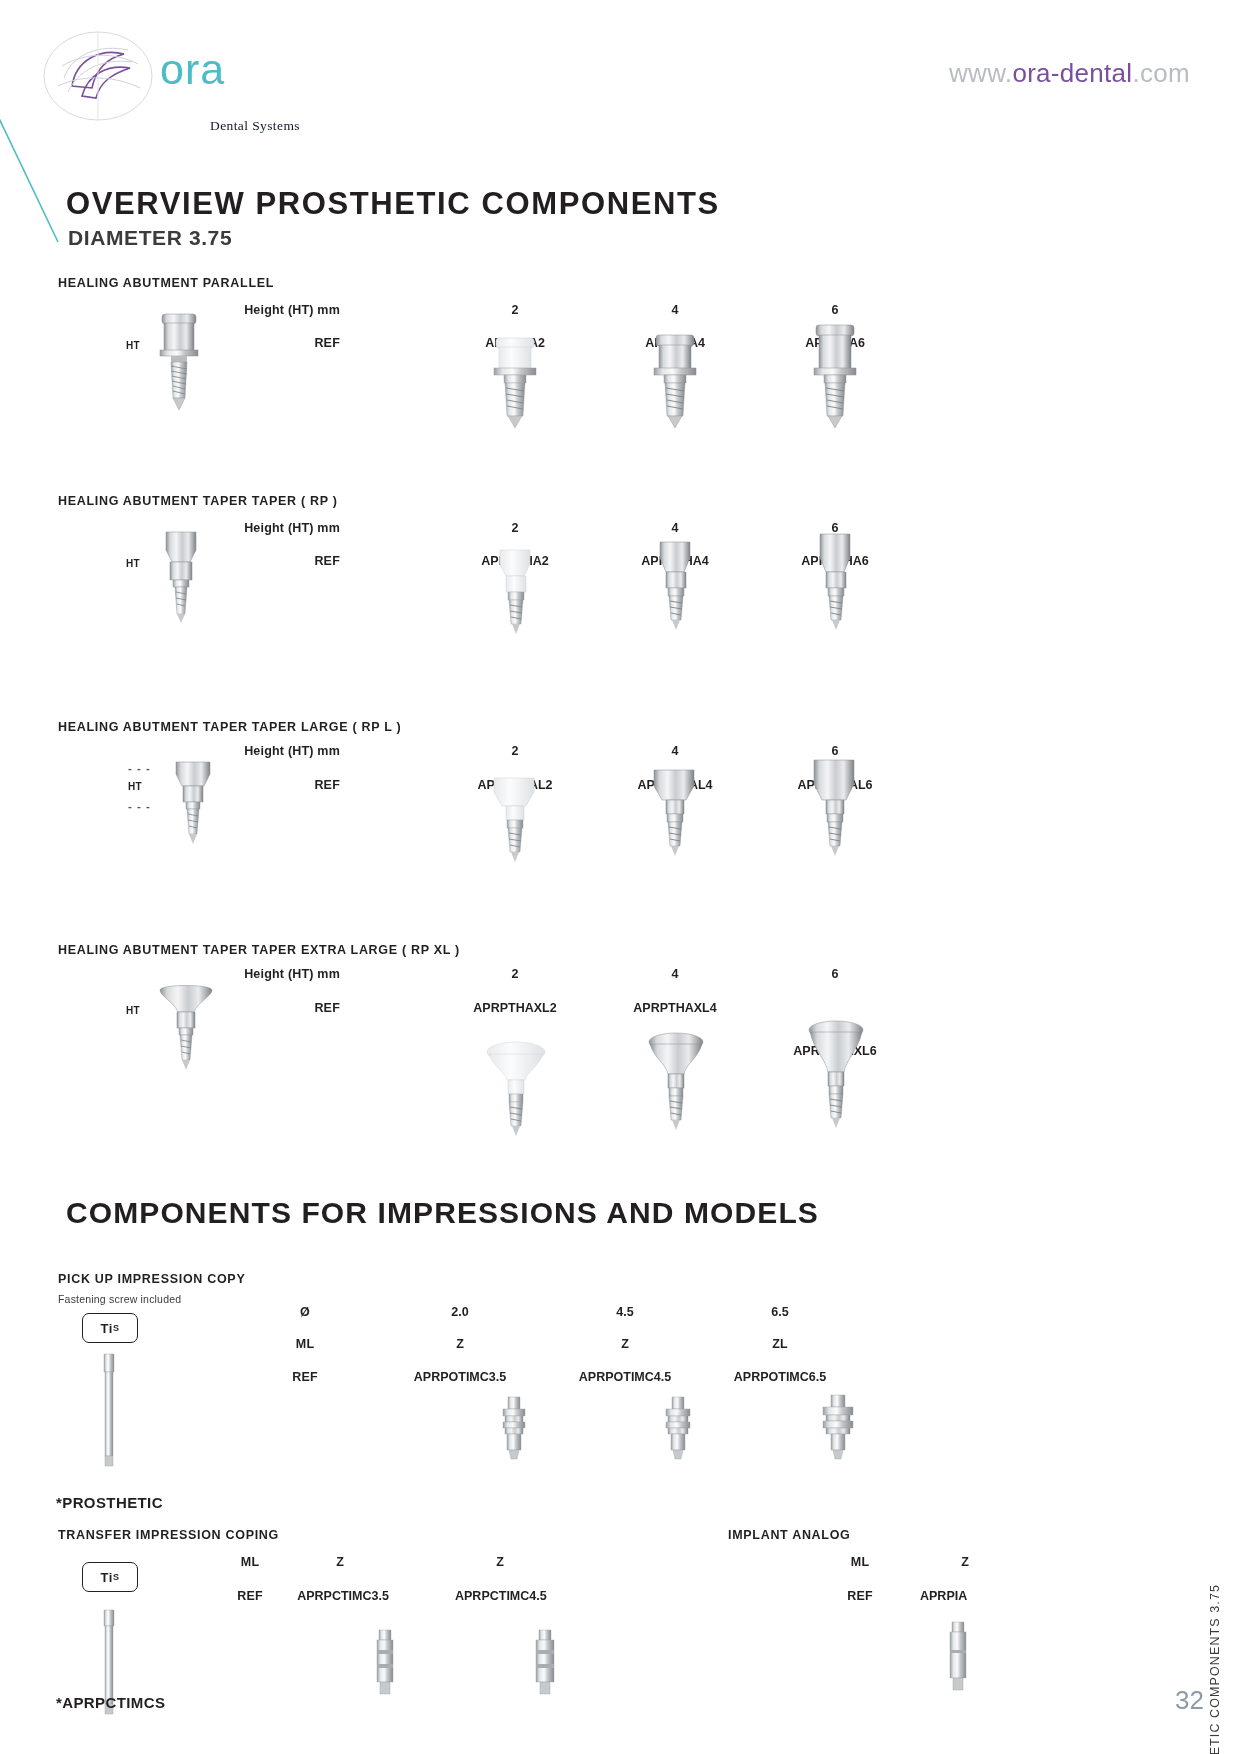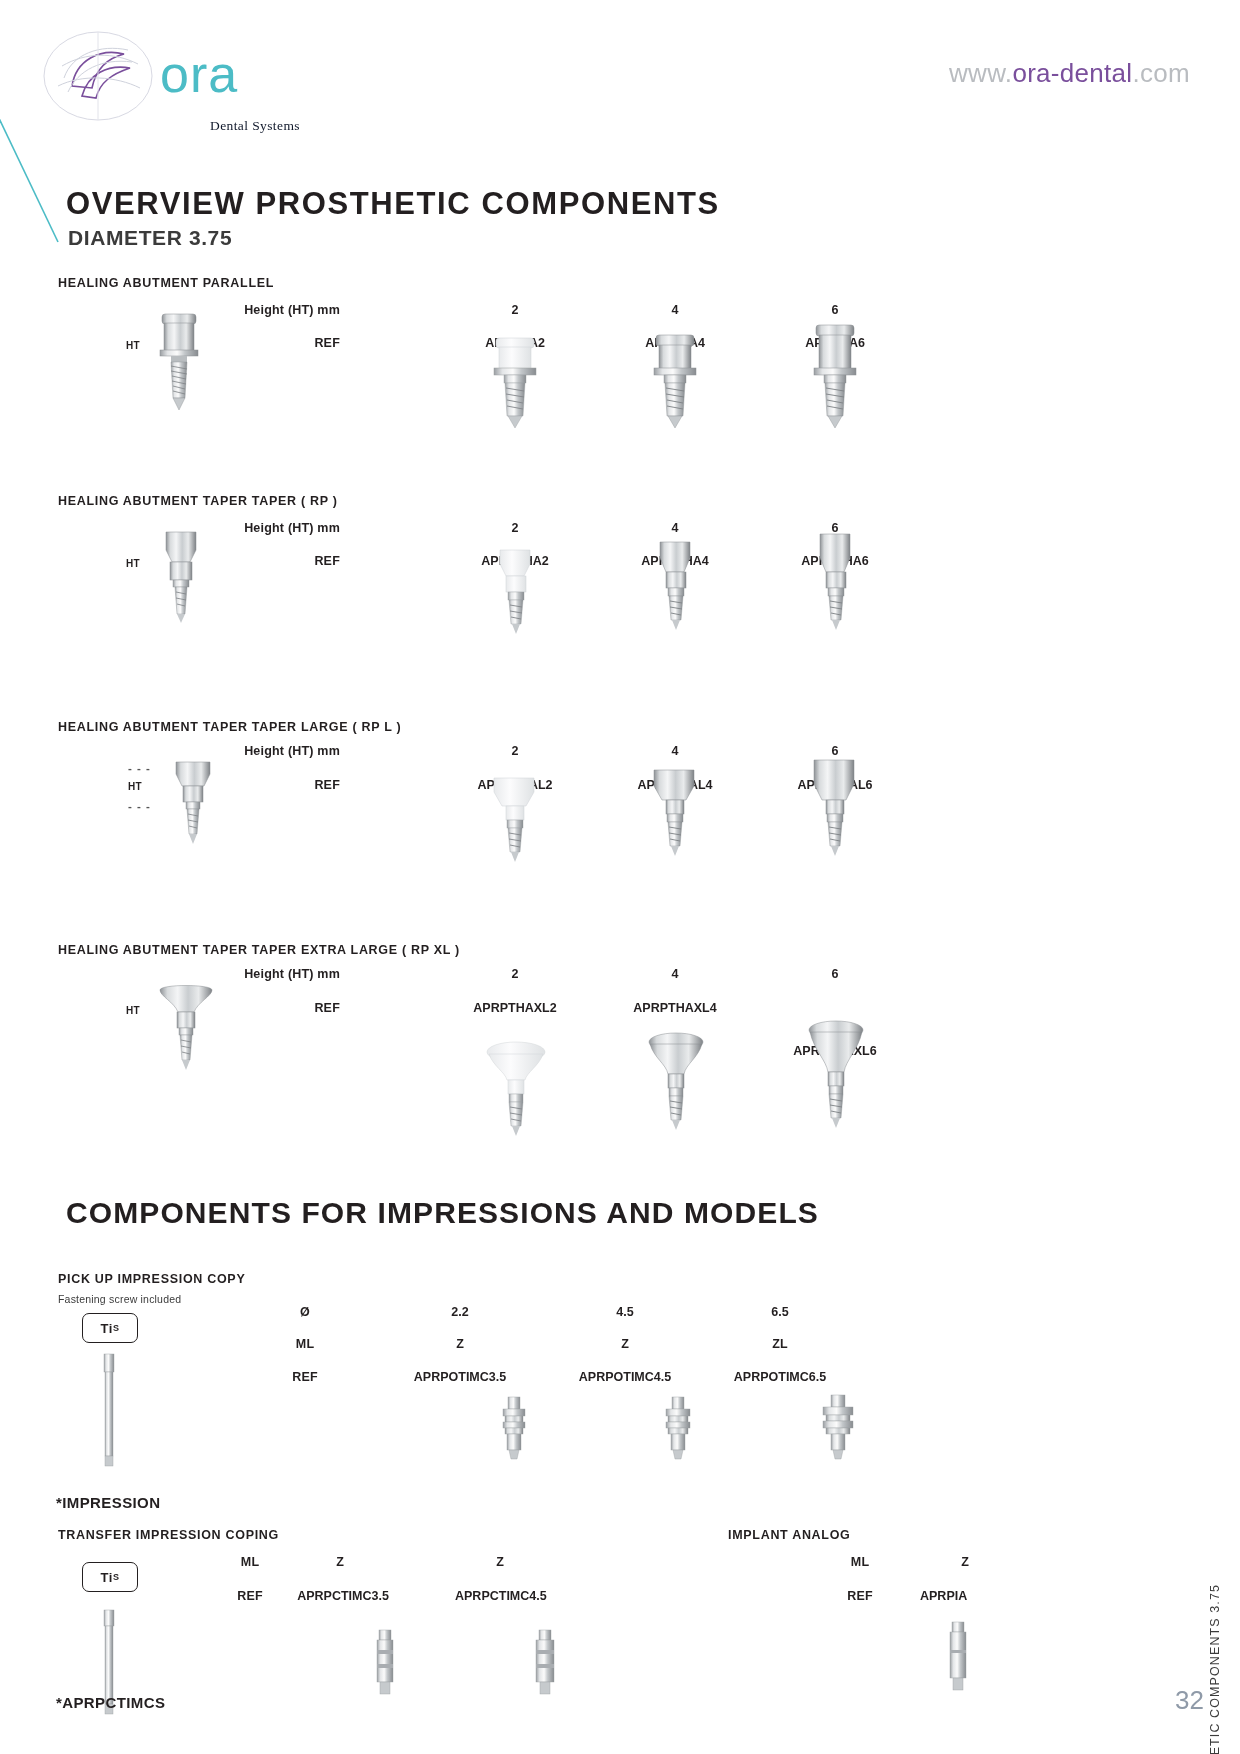--- a/index.html
+++ b/index.html
@@ -28,21 +28,21 @@
     height: 100px;
   }
   .logo-mark {
     position: absolute;
     left: 0; top: 4px;
     width: 112px; height: 92px;
   }
   .logo-text {
     position: absolute;
     left: 118px; top: 22px;
-    font-size: 52px;
+    font-size: 43px;
     letter-spacing: 1px;
     color: #4cbcc6;
     font-weight: 400;
     line-height: 1;
   }
   .logo-sub {
     position: absolute;
     left: 168px; top: 92px;
     font-size: 13.5px;
     color: #0f172a;
@@ -539,21 +539,21 @@
 
   <div class="ti-badge" style="left:82px; top:1313px">
     <span>Ti</span>
       <sub>S</sub>
   </div>
 
   <div class="row-label" style="left:240px; top:1305px; width:130px; text-align:center">Ø</div>
   <div class="row-label" style="left:240px; top:1337px; width:130px; text-align:center">ML</div>
   <div class="row-label" style="left:240px; top:1370px; width:130px; text-align:center">REF</div>
 
-  <div class="cell" style="left:405px; top:1305px; width:110px">2.2</div>
+  <div class="cell" style="left:405px; top:1305px; width:110px">2.0</div>
   <div class="cell" style="left:570px; top:1305px; width:110px">4.5</div>
   <div class="cell" style="left:725px; top:1305px; width:110px">6.5</div>
 
   <div class="cell" style="left:405px; top:1337px; width:110px">Z</div>
   <div class="cell" style="left:570px; top:1337px; width:110px">Z</div>
   <div class="cell" style="left:725px; top:1337px; width:110px">ZL</div>
 
   <div class="cell" style="left:375px; top:1370px; width:170px">APRPOTIMC3.5</div>
   <div class="cell" style="left:540px; top:1370px; width:170px">APRPOTIMC4.5</div>
   <div class="cell" style="left:695px; top:1370px; width:170px">APRPOTIMC6.5</div>
@@ -587,21 +587,21 @@
   <svg class="part" style="left:818px; top:1393px; width:40px; height:72px" viewBox="0 0 40 72">
     <rect x="13" y="2" width="14" height="12" fill="url(#metal2)" stroke="#9a9ea1" stroke-width="0.4"></rect>
     <rect x="5" y="14" width="30" height="8" fill="url(#metal2)" stroke="#9a9ea1" stroke-width="0.4"></rect>
     <rect x="8" y="22" width="24" height="6" fill="url(#metal)" stroke="#9a9ea1" stroke-width="0.4"></rect>
     <rect x="5" y="28" width="30" height="7" fill="url(#metal2)" stroke="#9a9ea1" stroke-width="0.4"></rect>
     <rect x="8" y="35" width="24" height="6" fill="url(#metal)" stroke="#9a9ea1" stroke-width="0.4"></rect>
     <rect x="13" y="41" width="14" height="16" fill="url(#metal2)" stroke="#9a9ea1" stroke-width="0.4"></rect>
     <path d="M15 57 L25 57 L23 66 L17 66 Z" fill="#c6cacd" stroke="#9a9ea1" stroke-width="0.4"></path>
   </svg>
 
-  <div class="star-ref" style="left:56px; top:1494px">*IMPRESSION</div>
+  <div class="star-ref" style="left:56px; top:1494px">*PROSTHETIC</div>
 </div>
 
 <div class="group">
   <div class="group-label" style="top:1528px">TRANSFER IMPRESSION COPING</div>
 
   <div class="ti-badge" style="left:82px; top:1562px">
     <span>Ti</span>
       <sub>S</sub>
   </div>
 

